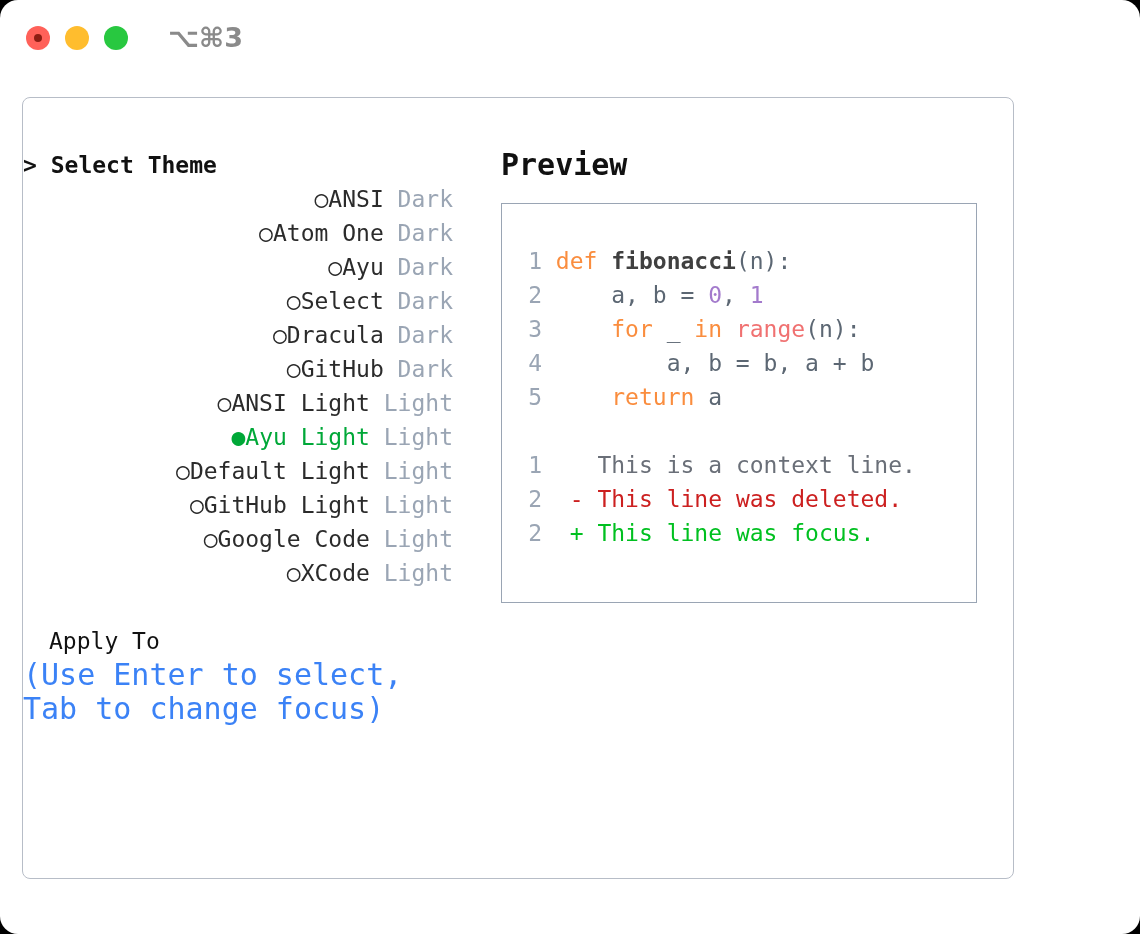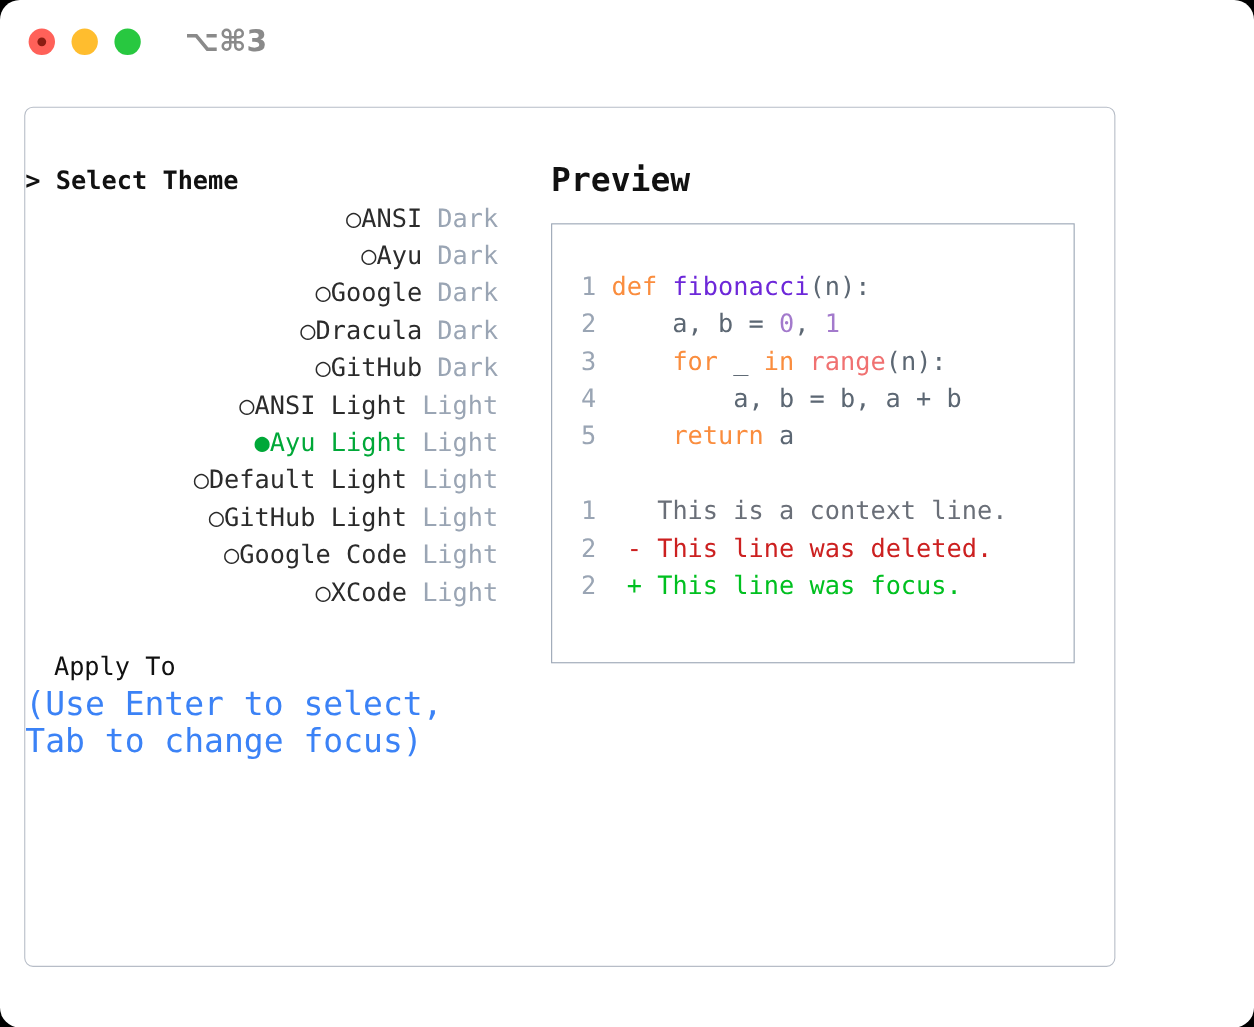--- a/index.html
+++ b/index.html
@@ -143,21 +143,21 @@
     white-space: pre;
     color: #5c6773;
   }
   .ln {
     display: inline-block;
     width: 28px;
     text-align: right;
     color: #9aa5b4;
   }
   .kw    { color: #fa8d3e; }
-  .fn    { color: #6d28d9; }
+  .fn    { color: #404040; font-weight: bold; }
   .num   { color: #a37acc; }
   .bi    { color: #f07171; }
   .punct { color: #5c6773; }
   .ident { color: #5c6773; }
 
   .spacer { height: 34px; }
 
   .diff-ctx { color: #6a6f78; }
   .diff-del { color: #cc2020; }
   .diff-add { color: #00c020; }
@@ -177,22 +177,23 @@
   </div>
 
   <div id="panel">
 
     <div id="left-col">
 
       <div class="section-head focused"><span>&gt; </span><span>Select Theme</span></div>
 
       <div id="theme-list">
           <div class="opt-row"><span class="bullet">○</span><span class="opt-label">ANSI</span><span class="badge"> Dark</span></div>
+          <div class="opt-row"><span class="bullet">○</span><span class="opt-label">Atom One</span><span class="badge"> Dark</span></div>
           <div class="opt-row"><span class="bullet">○</span><span class="opt-label">Ayu</span><span class="badge"> Dark</span></div>
-          <div class="opt-row"><span class="bullet">○</span><span class="opt-label">Google</span><span class="badge"> Dark</span></div>
+          <div class="opt-row"><span class="bullet">○</span><span class="opt-label">Select</span><span class="badge"> Dark</span></div>
           <div class="opt-row"><span class="bullet">○</span><span class="opt-label">Dracula</span><span class="badge"> Dark</span></div>
           <div class="opt-row"><span class="bullet">○</span><span class="opt-label">GitHub</span><span class="badge"> Dark</span></div>
           <div class="opt-row"><span class="bullet">○</span><span class="opt-label">ANSI Light</span><span class="badge"> Light</span></div>
           <div class="opt-row selected"><span class="bullet">●</span><span class="opt-label">Ayu Light</span><span class="badge"> Light</span></div>
           <div class="opt-row"><span class="bullet">○</span><span class="opt-label">Default Light</span><span class="badge"> Light</span></div>
           <div class="opt-row"><span class="bullet">○</span><span class="opt-label">GitHub Light</span><span class="badge"> Light</span></div>
           <div class="opt-row"><span class="bullet">○</span><span class="opt-label">Google Code</span><span class="badge"> Light</span></div>
           <div class="opt-row"><span class="bullet">○</span><span class="opt-label">XCode</span><span class="badge"> Light</span></div>
         </div>
 

